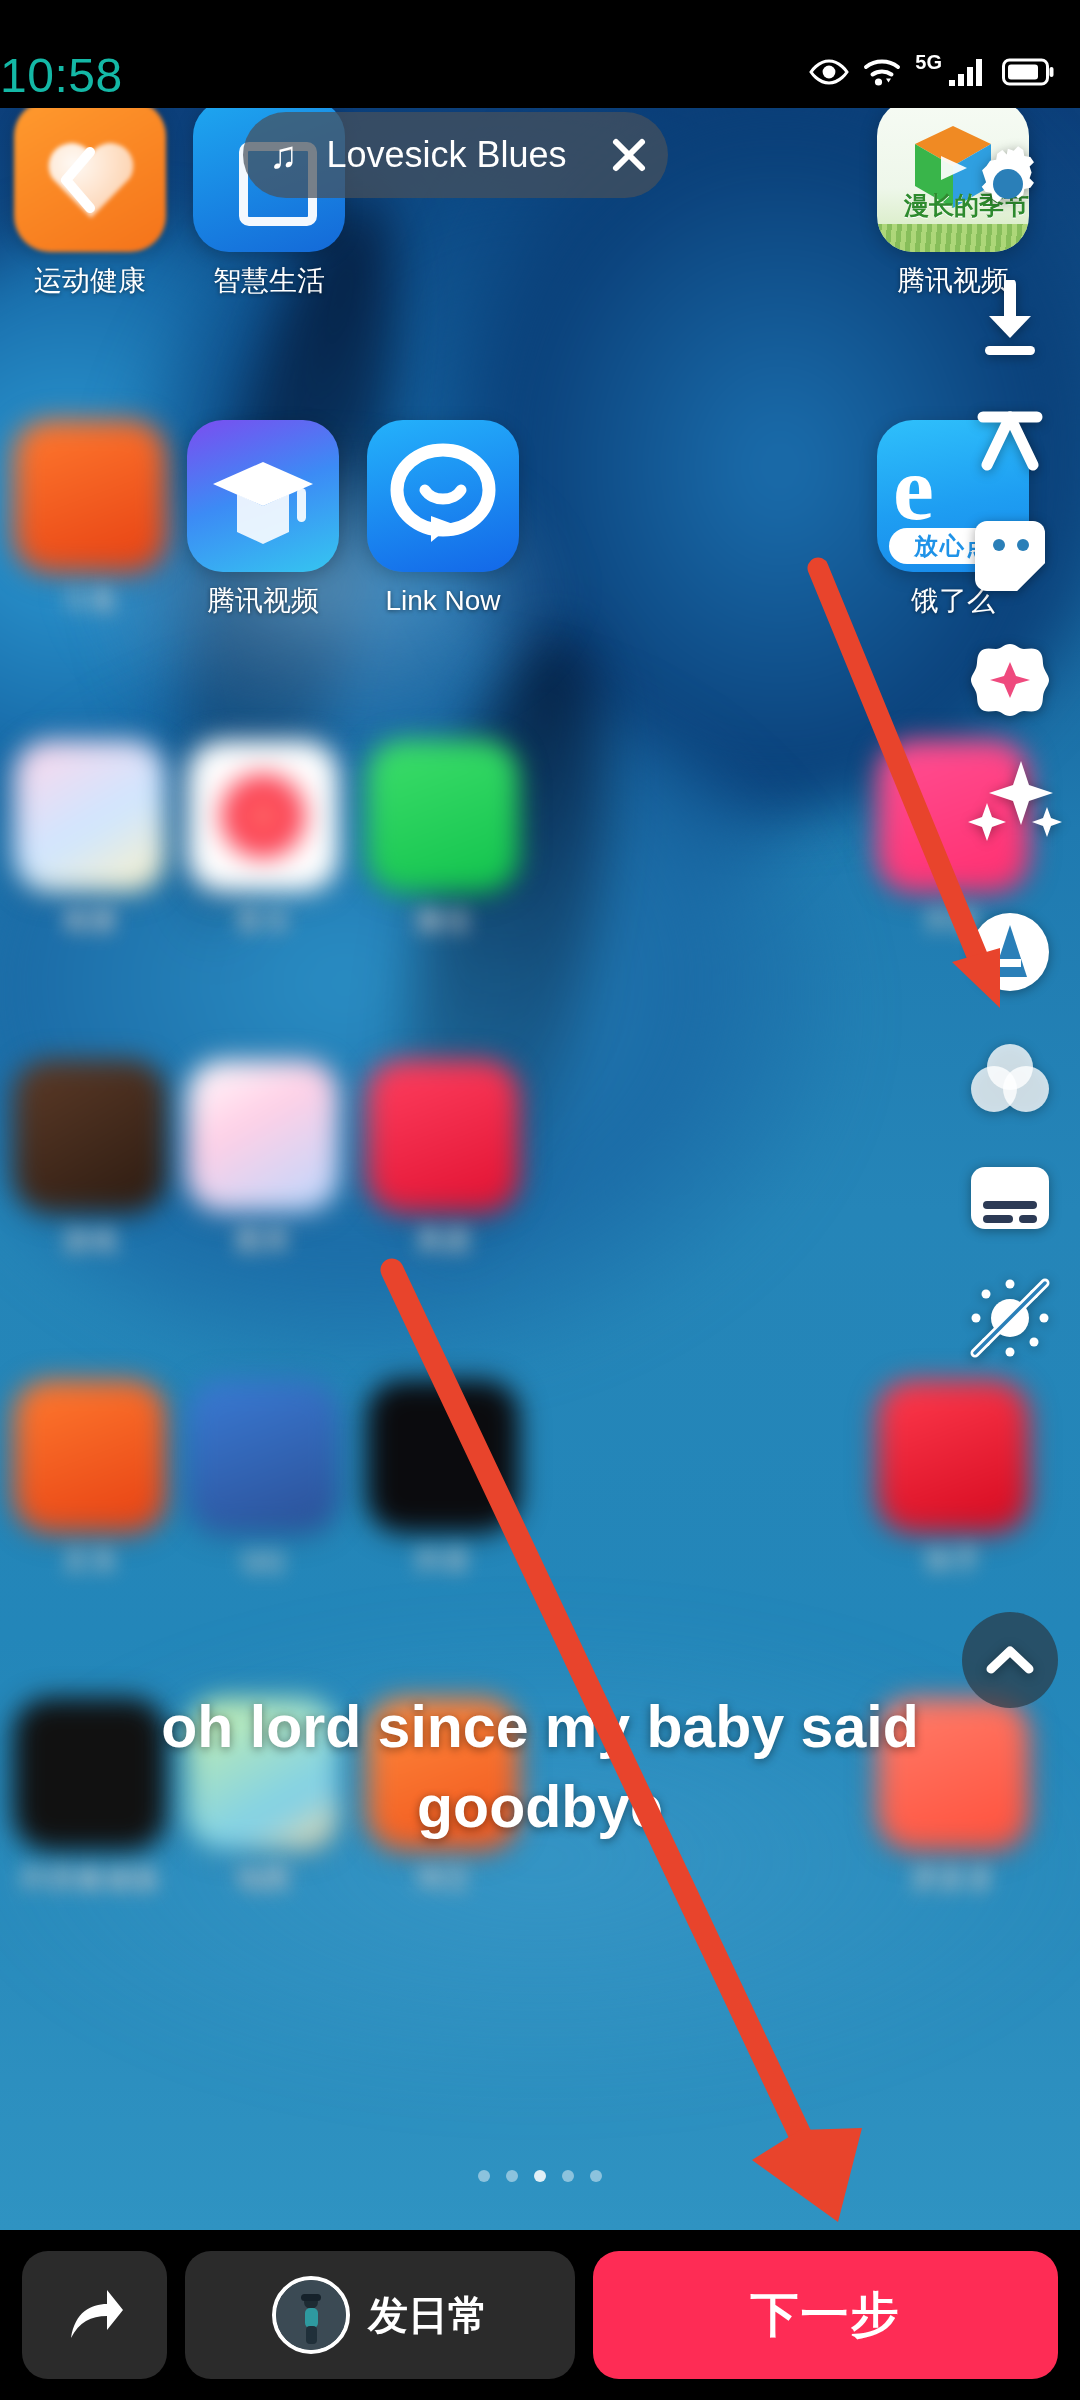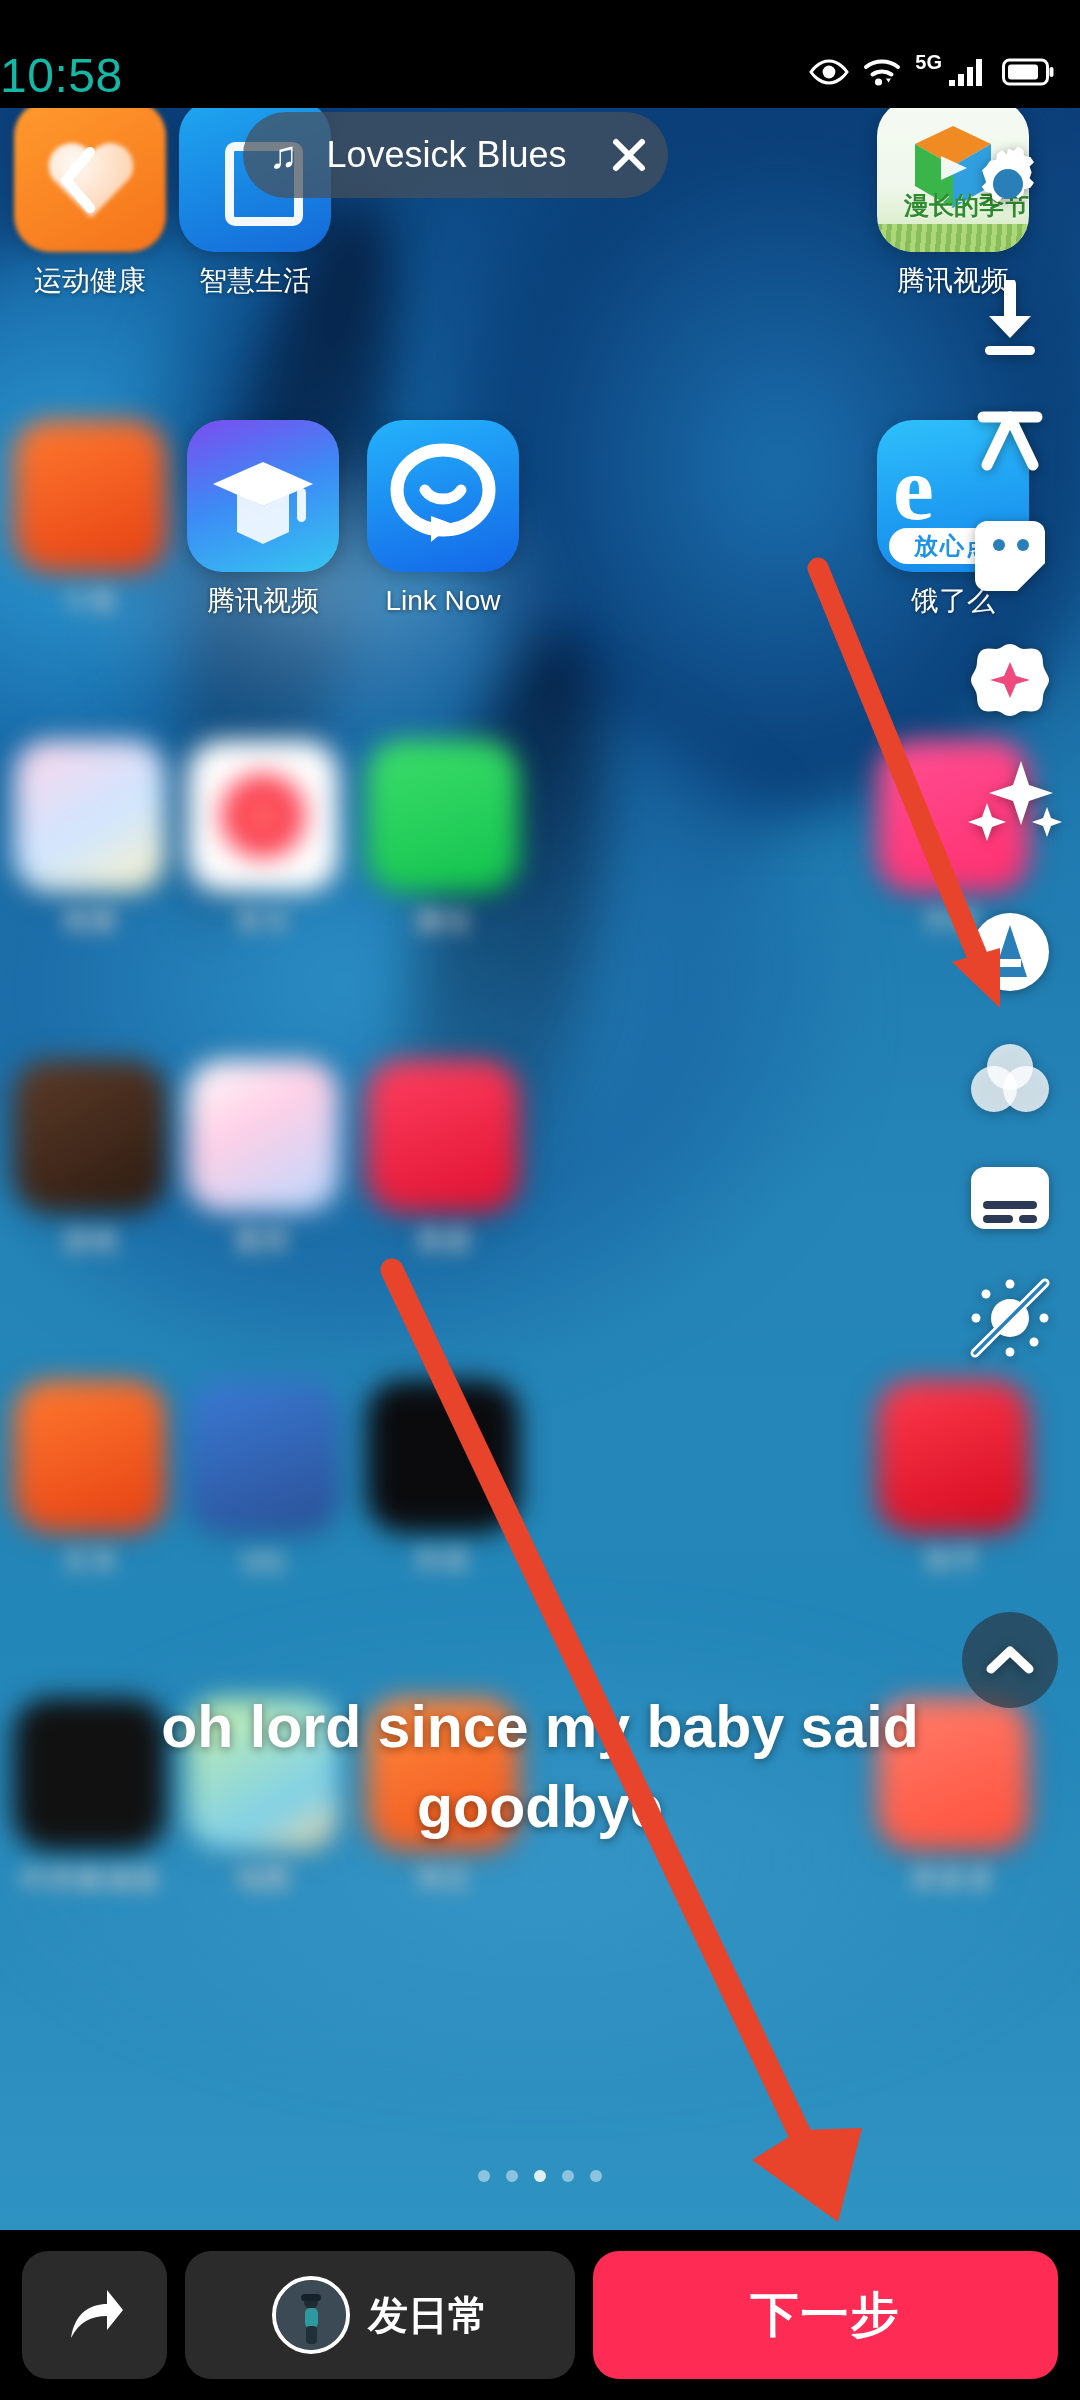--- a/index.html
+++ b/index.html
@@ -190,21 +190,21 @@
     <div class="wp-dark2"></div>
     <div class="wp-light"></div>
     <div class="wp-glow"></div>
 
     <div class="grid">
 
       <div class="app softblur" style="left:-10px;top:-8px;">
         <div class="icon ic-health"></div>
         <div class="label">运动健康</div>
       </div>
-      <div class="app" style="left:147px;top:-8px;padding-left:8px;">
+      <div class="app" style="left:161px;top:-8px;padding-left:8px;">
         <div class="icon ic-smart"></div>
         <div class="label">智慧生活</div>
       </div>
       <div class="app" style="left:853px;top:-8px;">
         <div class="icon ic-tx">
           <svg class="tx-play" viewBox="0 0 100 92">
               <path d="M12 22 L50 4 L88 22 L50 44z" fill="#f08a23"></path>
               <path d="M88 22 L88 64 L50 86 L50 44z" fill="#2f9fe0"></path>
               <path d="M12 22 L50 44 L50 86 L12 64z" fill="#39b54a"></path>
               <path d="M38 34 L64 46 L38 58z" fill="#fff" opacity=".92"></path>

